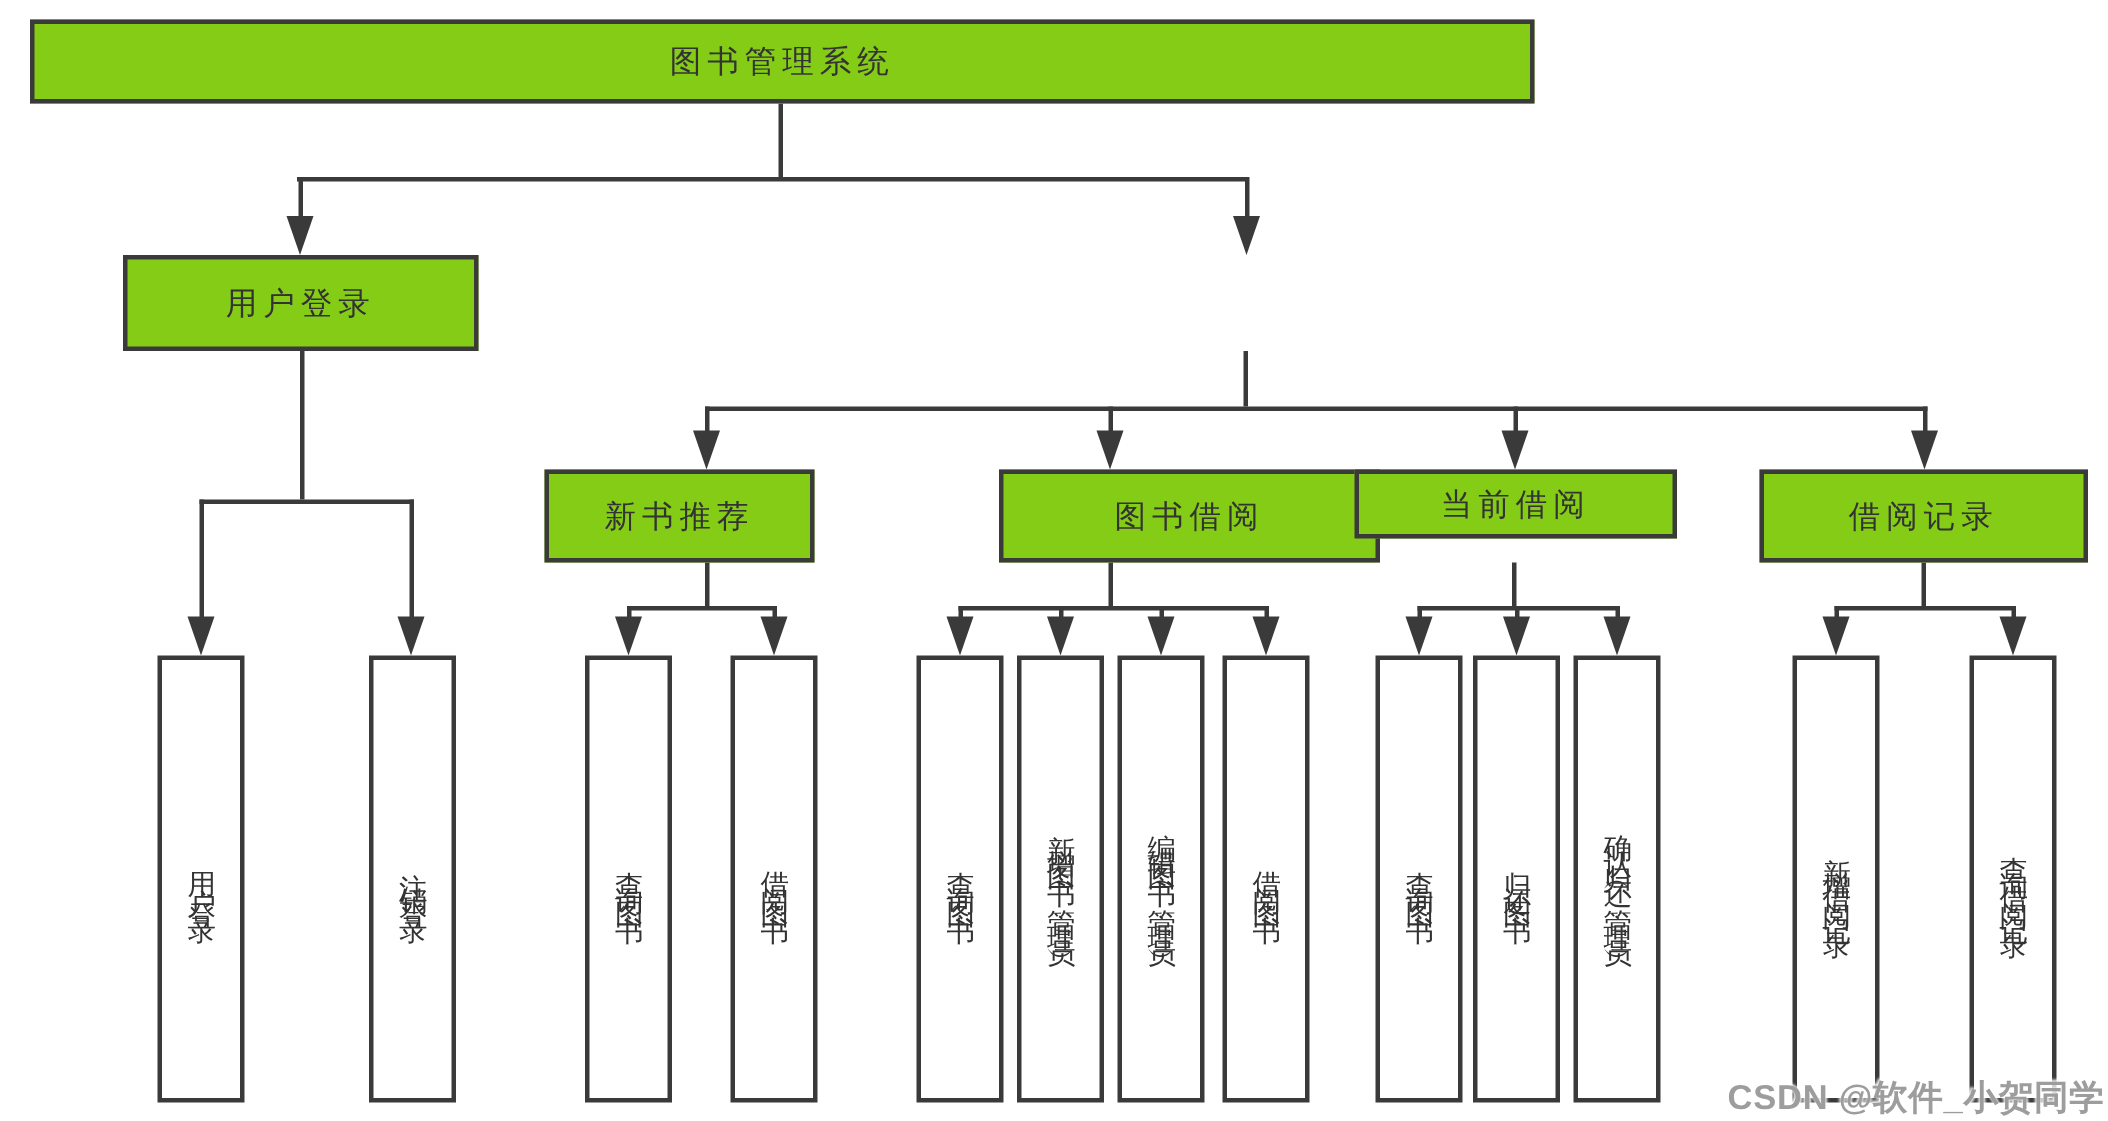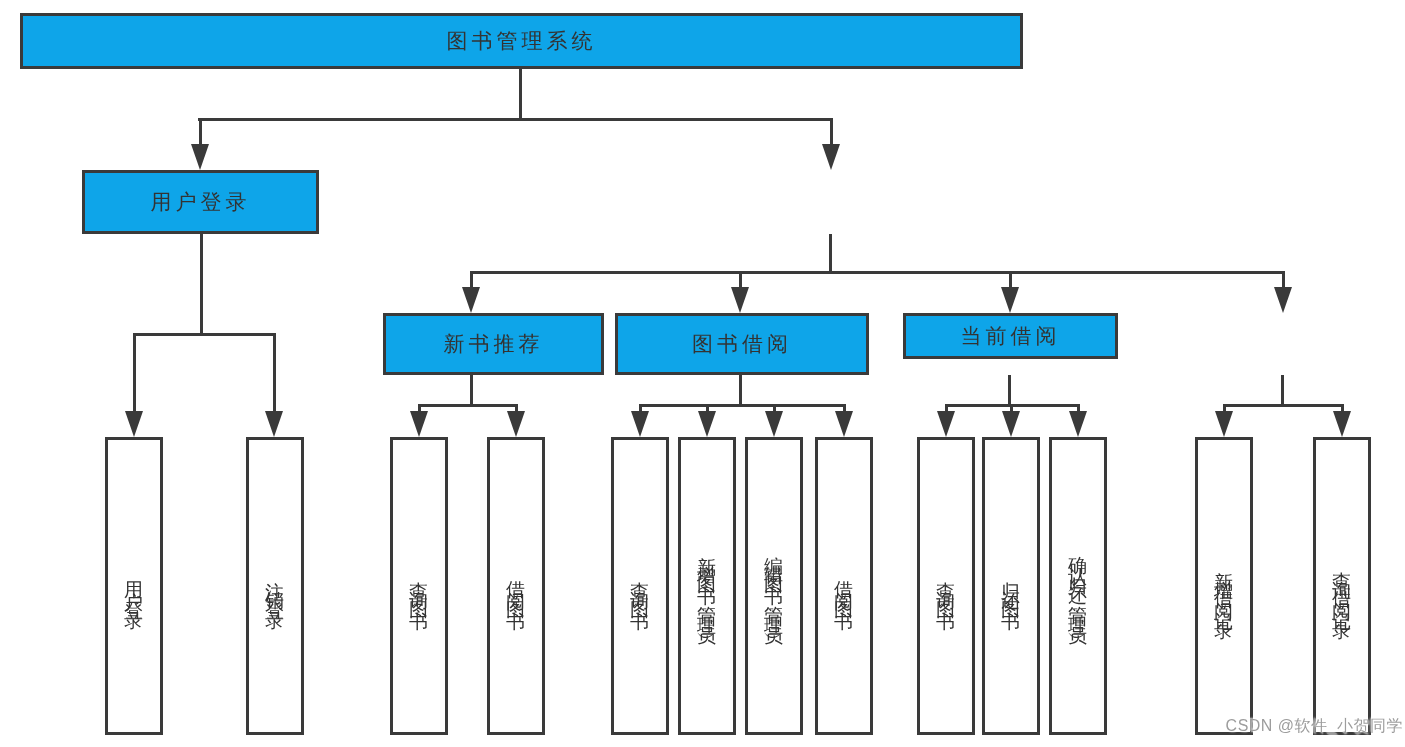--- a/index.html
+++ b/index.html
@@ -17,40 +17,41 @@
   .n{position:absolute;background:var(--line);}
   
   .a{
     position:absolute;width:0;height:0;
     border-left:9px solid transparent;
     border-right:9px solid transparent;
     border-top:26px solid var(--line);
   }
   
   .hbox{
-    position:absolute;box-sizing:border-box;background:#0ea5e9;
+    position:absolute;box-sizing:border-box;background:#84cc16;
     border:3px solid var(--line);
     display:flex;align-items:center;justify-content:center;
     font-size:21px;letter-spacing:4px;color:var(--text);
   }
   
   .vbox{
     position:absolute;box-sizing:border-box;background:#fff;
     border:3px solid var(--line);width:58px;height:298px;top:437px;
     display:flex;align-items:center;justify-content:center;
   }
   .vtext{
     writing-mode:vertical-rl;text-orientation:mixed;
     font-size:19px;letter-spacing:10px;color:var(--text);line-height:1;
     white-space:nowrap;
   }
   .watermark{
-    position:absolute;right:2px;top:716px;font-size:16px;
+    position:absolute;right:2px;top:716px;font-size:23px;
     color:var(--watermark);letter-spacing:0.5px;
     text-shadow:1px 1px 2px #fff,-1px -1px 2px #fff;
+    font-weight:bold;
   }
 </style>
 </head>
 <body>
 
 <div class="stage">
 
   <div class="n" style="left:519px;top:69px;width:3px;height:49px"></div>
   <div class="n" style="left:198px;top:118px;width:634px;height:3px"></div>
   <div class="n" style="left:199px;top:118px;width:3px;height:28px"></div>
@@ -111,28 +112,31 @@
   <div class="a" style="left:1333px;top:411px"></div>
 
   <div class="hbox" style="left:20px;top:13px;width:1003px;height:56px">
     <span>图书管理系统</span>
   </div>
 
   <div class="hbox" style="left:82px;top:170px;width:237px;height:64px">
     <span>用户登录</span>
   </div>
 
-  <div class="hbox" style="left:383px;top:313px;width:221px;height:62px">
+  <div class="hbox" style="left:363px;top:313px;width:180px;height:62px">
     <span>新书推荐</span>
   </div>
-  <div class="hbox" style="left:615px;top:313px;width:254px;height:62px">
+  <div class="hbox" style="left:666px;top:313px;width:254px;height:62px">
     <span>图书借阅</span>
   </div>
   <div class="hbox" style="left:903px;top:313px;width:215px;height:46px">
     <span>当前借阅</span>
+  </div>
+  <div class="hbox" style="left:1173px;top:313px;width:219px;height:62px">
+    <span>借阅记录</span>
   </div>
 
   <div class="vbox" style="left:105px">
     <span class="vtext">用户登录</span>
   </div>
   <div class="vbox" style="left:246px">
     <span class="vtext">注销登录</span>
   </div>
 
   <div class="vbox" style="left:390px">

